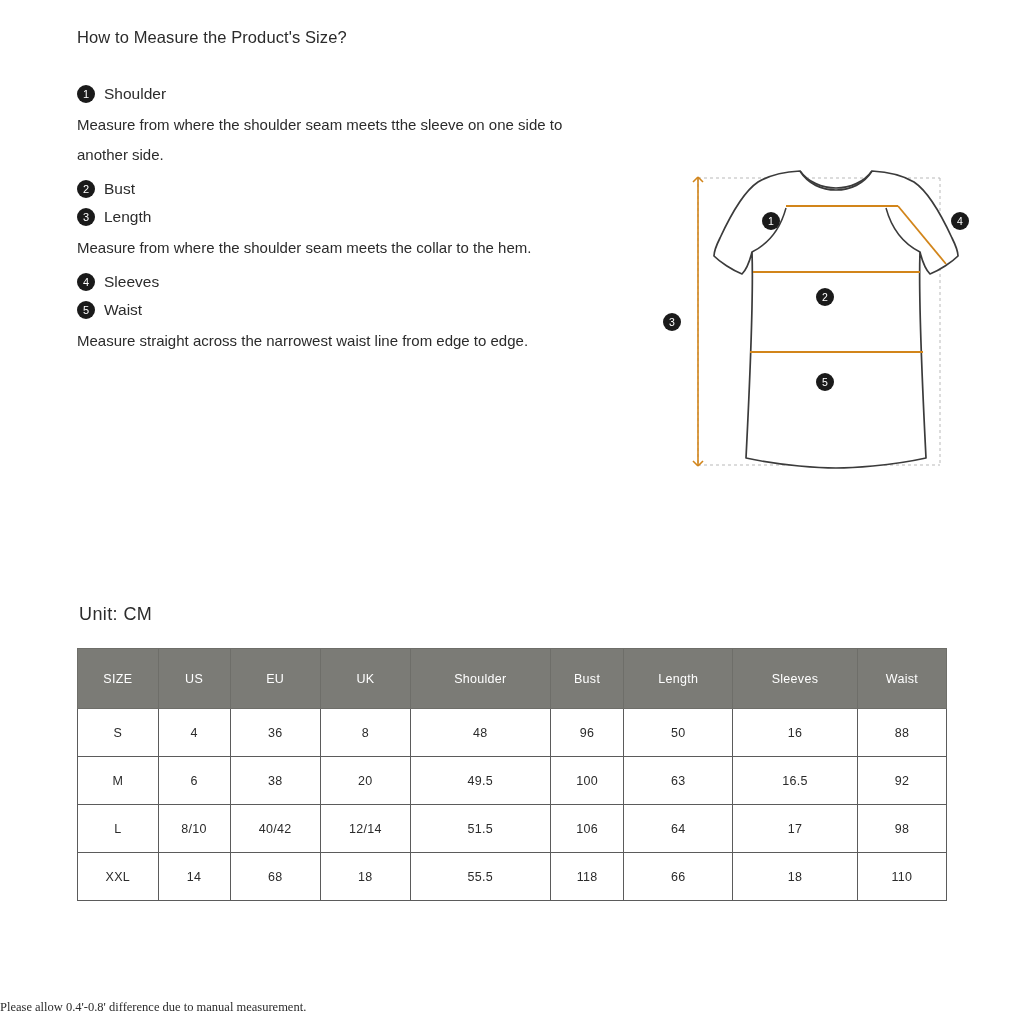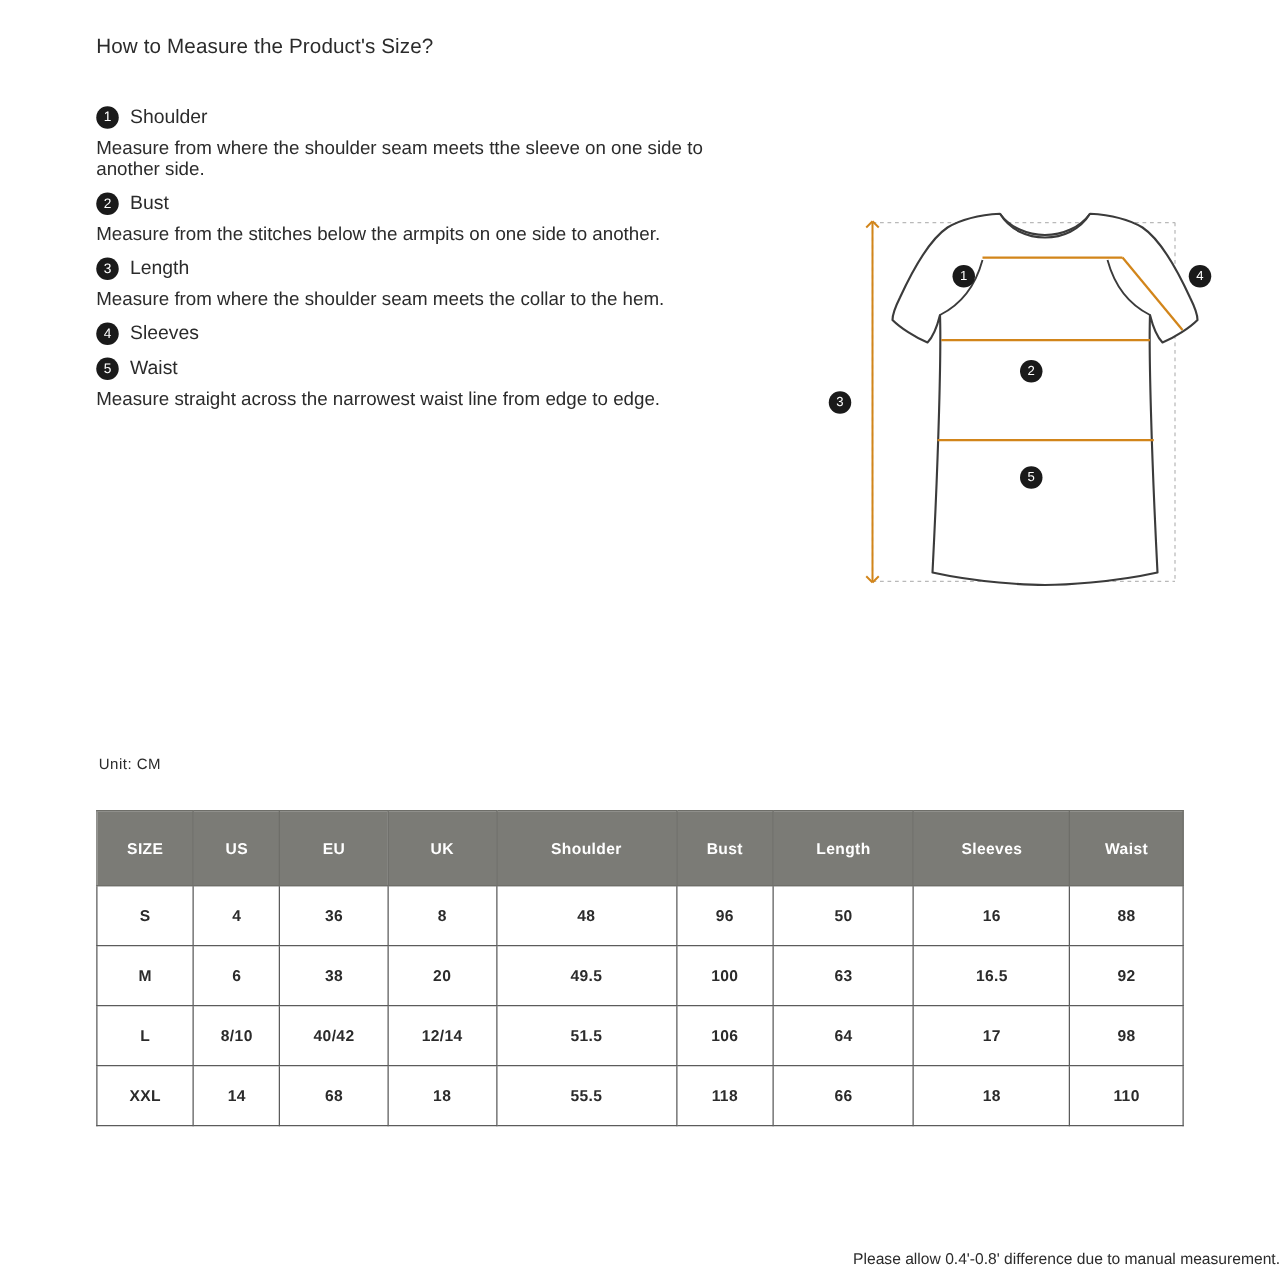--- a/index.html
+++ b/index.html
@@ -50,29 +50,29 @@
     text-align: center;
     flex: 0 0 auto;
     font-family: "Liberation Sans", sans-serif;
   }
   .step-title {
     font-size: 15.5px;
     color: #2b2b2b;
   }
   .step-body {
     font-size: 15px;
-    line-height: 17px;
+    line-height: 30px;
     color: #2b2b2b;
     max-width: 530px;
     margin: 0;
   }
   .unit {
     position: absolute;
     left: 79px; top: 604px;
-    font-size: 12px;
+    font-size: 18px;
     color: #2b2b2b;
     letter-spacing: 0.4px;
   }
   
   .diagram {
     position: absolute;
     left: 640px; top: 160px;
     width: 360px; height: 330px;
   }
   .diagram svg { display: block; }
@@ -90,40 +90,41 @@
   .size-table {
     position: absolute;
     left: 77px; top: 648px;
     width: 870px;
     border-collapse: collapse;
     font-family: "Liberation Sans", sans-serif;
   }
   .size-table th, .size-table td {
     border: 1px solid #5b5b5b;
     text-align: center;
-    font-weight: bold;
+    font-weight: normal;
     font-size: 12.5px;
     color: #2b2b2b;
     height: 48px;
     letter-spacing: 0.3px;
   }
   .size-table thead th {
     background: #7b7b76;
     color: #ffffff;
     height: 60px;
     font-size: 12.5px;
     border: 1px solid #6e6e69;
   }
   .footnote {
     position: absolute;
     left: 0; top: 1000px;
     width: 1024px;
-    text-align: right;
+    text-align: left;
     font-size: 12.5px;
     color: #2b2b2b;
+    font-family: Liberation Serif, serif;
   }
 </style>
 </head>
 <body>
 
 <div class="page">
 
   <div class="title">How to Measure the Product's Size?</div>
 
   <div class="instructions">
@@ -134,21 +135,20 @@
         <span class="step-title">Shoulder</span>
       </div>
       <p class="step-body">Measure from where the shoulder seam meets tthe sleeve on one side to another side.</p>
     </div>
 
     <div class="step">
       <div class="step-head">
         <span class="bullet">2</span>
         <span class="step-title">Bust</span>
       </div>
-      <p class="step-body">Measure from the stitches below the armpits on one side to another.</p>
     </div>
 
     <div class="step">
       <div class="step-head">
         <span class="bullet">3</span>
         <span class="step-title">Length</span>
       </div>
       <p class="step-body">Measure from where the shoulder seam meets the collar to the hem.</p>
     </div>
 

